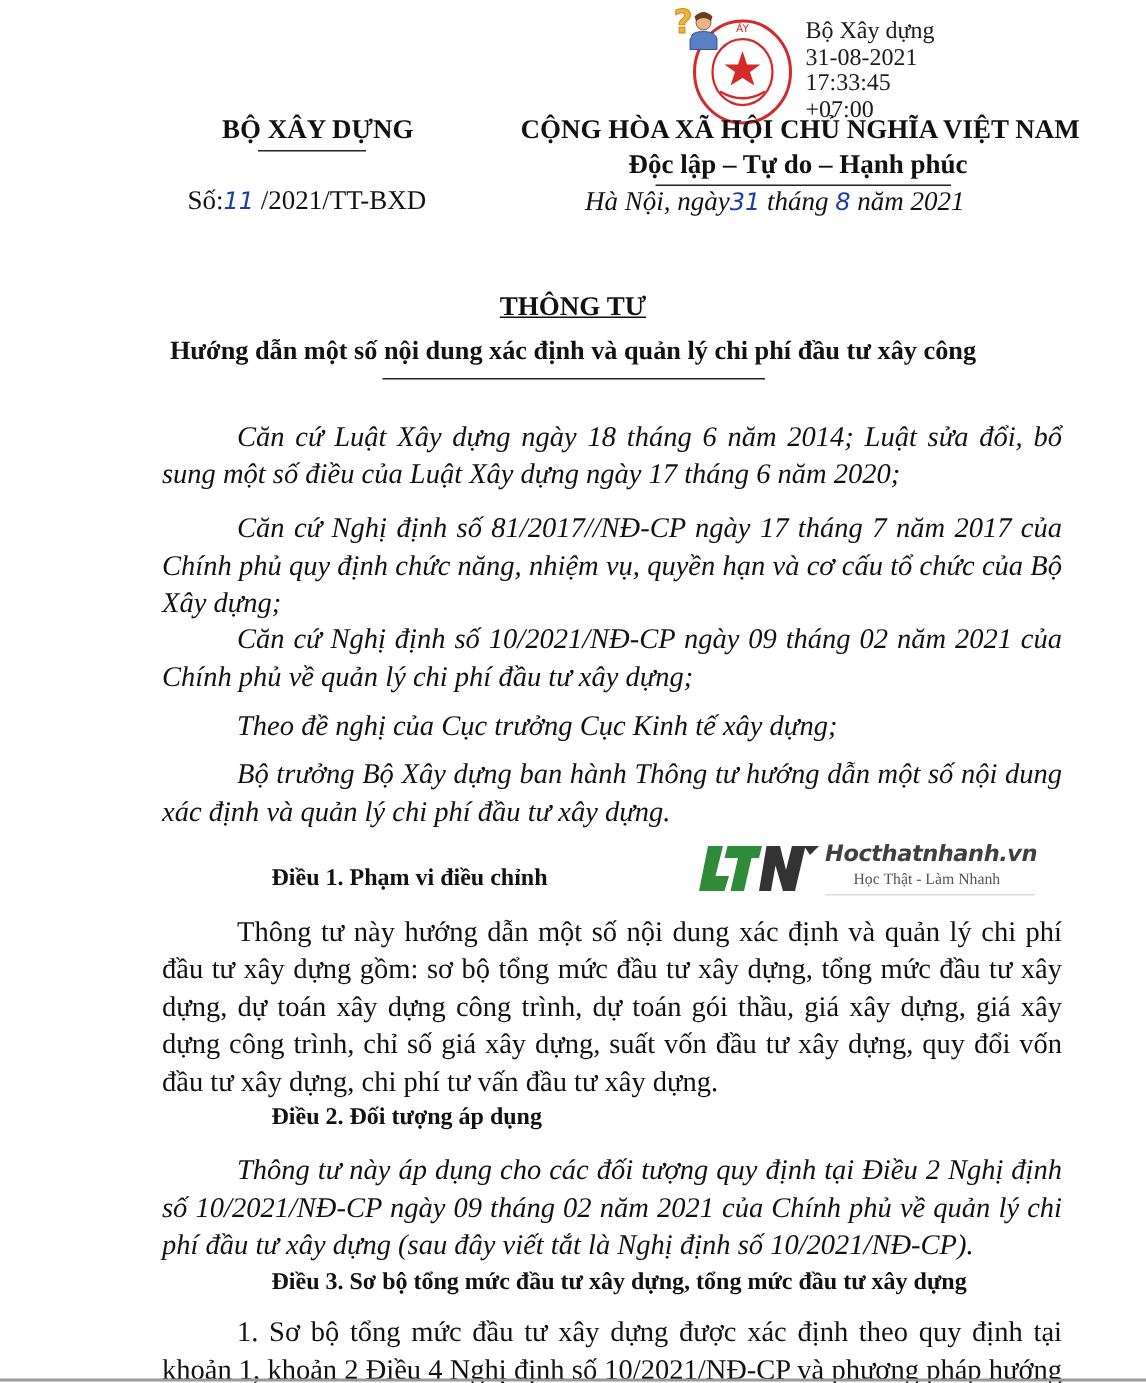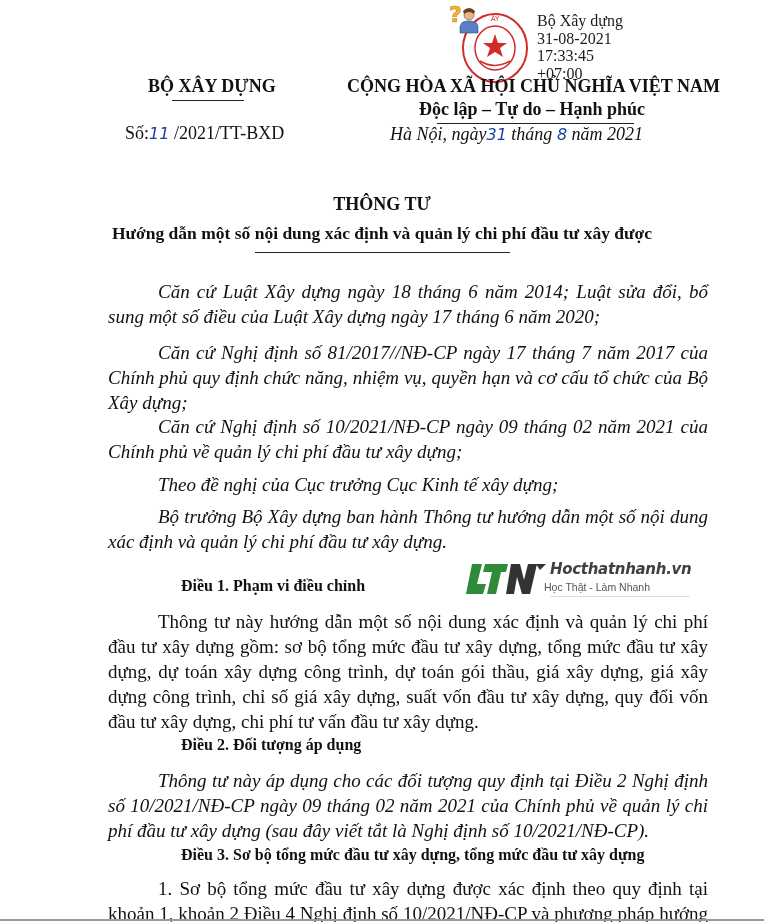--- a/index.html
+++ b/index.html
@@ -21,36 +21,36 @@
     #motto { left: 419px; top: 99px; font-size: 18px; font-weight: bold; }
     #motto-underline { left: 437px; top: 123px; width: 197px; height: 1px; background: #222; }
     #place-date { left: 390px; top: 124px; font-size: 18px; font-style: italic; }
 
     
     #sig { left: 537px; top: 12px; font-size: 16px; line-height: 17.5px; color: #1b1b1b; }
     #stamp { left: 460px; top: 6px; width: 70px; height: 80px; }
     #signer-icon { left: 447px; top: 2px; width: 34px; height: 32px; }
 
     
-    #title { left: 0; width: 764px; top: 194px; font-size: 18px; font-weight: bold; text-align: center; }
+    #title { left: 0; width: 764px; top: 194px; font-size: 18px; font-weight: bold; text-align: center; text-decoration: underline; }
     #subtitle { left: 0; width: 764px; top: 223px; font-size: 17.5px; font-weight: bold; text-align: center; }
     #subtitle-underline { left: 255px; top: 252px; width: 255px; height: 1px; background: #222; }
 
     
     .para { position: absolute; left: 108px; width: 600px; font-size: 19px; line-height: 25px; text-align: justify; }
     .para .ind { display: inline-block; width: 50px; }
     .para.it { font-style: italic; }
     .heading { position: absolute; left: 157px; font-size: 16px; font-weight: bold; white-space: nowrap; margin-left: 24px; }
     .bottom-line { position: absolute; left: 0; top: 919px; width: 764px; height: 2px; background: #9a9a9a; }
 
     
     #logo { left: 466px; top: 560px; width: 230px; height: 42px; }
     #logo-mark { position: absolute; left: 0; top: 4px; width: 82px; height: 30px; }
     #logo-site { position: absolute; left: 84px; top: 0px; font-family: "DejaVu Sans", sans-serif; font-size: 15px; font-style: italic; font-weight: bold; color: #404040; letter-spacing: -0.3px; }
-    #logo-slogan { position: absolute; left: 78px; top: 21px; font-family: Liberation Sans, sans-serif; font-size: 10.5px; color: #555; text-align: right; }
+    #logo-slogan { position: absolute; left: 103px; top: 21px; font-family: Liberation Serif, serif; font-size: 10.5px; color: #555; text-align: right; }
     #logo-rule { position: absolute; left: 84px; top: 36px; width: 140px; height: 1px; background: #ddd; }
   </style>
 </head>
 <body>
 
 <svg class="abs" id="stamp" viewBox="0 0 70 80">
   <ellipse cx="35" cy="42" rx="32" ry="34" fill="none" stroke="#d42a2a" stroke-width="2"></ellipse>
   <ellipse cx="35" cy="42" rx="20" ry="22" fill="none" stroke="#d42a2a" stroke-width="1.5"></ellipse>
   <polygon points="35,28 38,37 47,37 40,42 43,51 35,46 27,51 30,42 23,37 32,37" fill="#d42a2a"></polygon>
   <path d="M20 55 Q35 64 50 55" fill="none" stroke="#d42a2a" stroke-width="1.5"></path>
@@ -73,21 +73,21 @@
 <div class="abs" id="org">BỘ XÂY DỰNG</div>
 <div class="abs" id="org-underline"></div>
 <div class="abs" id="docno"><span>Số:</span><span class="hand">11</span><span> /2021/TT-BXD</span></div>
 
 <div class="abs" id="nation">CỘNG HÒA XÃ HỘI CHỦ NGHĨA VIỆT NAM</div>
 <div class="abs" id="motto">Độc lập – Tự do – Hạnh phúc</div>
 <div class="abs" id="motto-underline"></div>
 <div class="abs" id="place-date"><span>Hà Nội, ngày</span><span class="hand">31</span><span> tháng </span><span class="hand">8</span><span> năm 2021</span></div>
 
 <div class="abs" id="title">THÔNG TƯ</div>
-<div class="abs" id="subtitle">Hướng dẫn một số nội dung xác định và quản lý chi phí đầu tư xây được</div>
+<div class="abs" id="subtitle">Hướng dẫn một số nội dung xác định và quản lý chi phí đầu tư xây công</div>
 <div class="abs" id="subtitle-underline"></div>
 
 <div class="para it" style="top:279px;"><span class="ind"></span><span>Căn cứ Luật Xây dựng ngày 18 tháng 6 năm 2014; Luật sửa đổi, bổ sung một số điều của Luật Xây dựng ngày 17 tháng 6 năm 2020;</span></div>
 <div class="para it" style="top:340px;"><span class="ind"></span><span>Căn cứ Nghị định số 81/2017//NĐ-CP ngày 17 tháng 7 năm 2017 của Chính phủ quy định chức năng, nhiệm vụ, quyền hạn và cơ cấu tổ chức của Bộ Xây dựng;</span></div>
 <div class="para it" style="top:414px;"><span class="ind"></span><span>Căn cứ Nghị định số 10/2021/NĐ-CP ngày 09 tháng 02 năm 2021 của Chính phủ về quản lý chi phí đầu tư xây dựng;</span></div>
 <div class="para it" style="top:472px;"><span class="ind"></span><span>Theo đề nghị của Cục trưởng Cục Kinh tế xây dựng;</span></div>
 <div class="para it" style="top:504px;"><span class="ind"></span><span>Bộ trưởng Bộ Xây dựng ban hành Thông tư hướng dẫn một số nội dung xác định và quản lý chi phí đầu tư xây dựng.</span></div>
 
 <div class="abs" id="logo">
   <svg id="logo-mark" viewBox="0 0 82 30">

